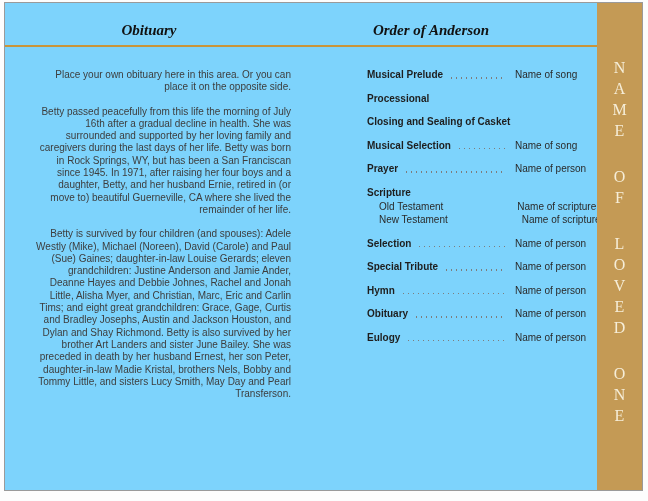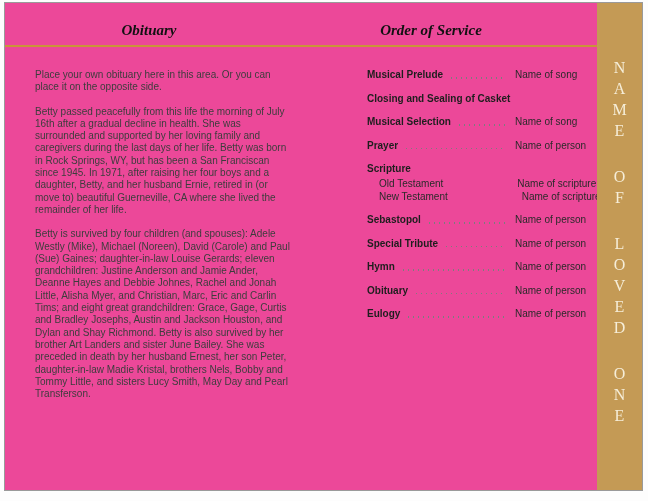--- a/index.html
+++ b/index.html
@@ -12,41 +12,41 @@
   *{box-sizing:border-box;}
   html,body{margin:0;padding:0;}
   body{
     width:648px;height:501px;background:#fdfdfd;
     font-family:"Liberation Sans", sans-serif;
     -webkit-font-smoothing:antialiased;
   }
   .canvas{position:relative;width:648px;height:501px;overflow:hidden;}
   .page{
     position:absolute;left:4px;top:2px;width:639px;height:489px;
-    background:#ec4899;border:1px solid var(--border);
+    background:#7dd3fc;border:1px solid var(--border);
   }
   
   .title{
     position:absolute;top:19px;
     font-family:"Liberation Serif", serif;
     font-style:italic;font-weight:bold;font-size:15px;color:#111;
     text-align:center;white-space:nowrap;
   }
   .title.left{left:28px;width:232px;}
   .title.right{left:312px;width:228px;}
   .gold-rule{
     position:absolute;left:0;top:42px;right:45px;height:2px;
     background:var(--gold);
   }
   
   .left-col{
     position:absolute;left:30px;top:66px;width:272px;
     font-size:10px;line-height:12.3px;color:var(--ink);
   }
-  .left-col p{margin:0 16px 12px 0;}
+  .left-col p{margin:0 16px 12px 0;text-align:right;}
   
   .right-col{
     position:absolute;left:330px;top:66px;width:258px;
     font-size:10px;color:#2a2a2a;
   }
   .row{display:flex;align-items:flex-end;line-height:12px;margin-bottom:11.5px;padding-left:32px;}
   .row .lbl{font-weight:bold;white-space:nowrap;color:#1e1e1e;}
   .row .note{font-weight:normal;margin-left:4px;white-space:nowrap;color:#2a2a2a;}
   .row .leader{
     flex:1;height:1.5px;align-self:flex-end;margin:0 10px 2.5px 8px;
@@ -67,32 +67,35 @@
   }
   .sidebar .word{display:flex;flex-direction:column;align-items:center;margin-bottom:25px;}
   .sidebar .letter{font-size:16px;line-height:21px;}
 </style>
 </head>
 <body>
 
 <div class="canvas">
   <div class="page">
     <div class="title left">Obituary</div>
-    <div class="title right">Order of Service</div>
+    <div class="title right">Order of Anderson</div>
     <div class="gold-rule"></div>
     <div class="left-col" id="obituary-col">
         <p>Place your own obituary here in this area. Or you can place it on the opposite side.</p>
         <p>Betty passed peacefully from this life the morning of July 16th after a gradual decline in health.  She was surrounded and supported by her loving family and caregivers during the last days of her life.  Betty was born in Rock Springs, WY, but has been a San Franciscan since 1945.  In 1971, after raising her four boys and a daughter, Betty, and her husband Ernie, retired in (or move to) beautiful Guerneville, CA where she lived the remainder of her life.</p>
         <p>Betty is survived by four children (and spouses): Adele Westly (Mike), Michael (Noreen), David (Carole) and Paul (Sue) Gaines;  daughter-in-law Louise Gerards;  eleven grandchildren: Justine Anderson and Jamie Ander, Deanne Hayes and Debbie Johnes, Rachel and Jonah Little, Alisha Myer, and Christian, Marc, Eric and Carlin Tims;  and eight great grandchildren: Grace, Gage, Curtis and Bradley Josephs, Austin and Jackson Houston, and Dylan and Shay Richmond.  Betty is also survived by her brother Art Landers and sister June Bailey.  She was preceded in death by her husband Ernest, her son Peter, daughter-in-law Madie Kristal, brothers Nels, Bobby and Tommy Little, and sisters Lucy Smith, May Day and Pearl Transferson.</p>
       </div>
     <div class="right-col" id="service-col">
         <div class="row">
           <span class="lbl">Musical Prelude</span>
           <div class="leader"></div>
           <span class="val">Name of song</span>
+        </div>
+        <div class="row">
+          <span class="lbl">Processional</span>
         </div>
         <div class="row">
           <span class="lbl">Closing and Sealing of Casket</span>
         </div>
         <div class="row">
           <span class="lbl">Musical Selection</span>
           <div class="leader"></div>
           <span class="val">Name of song</span>
         </div>
         <div class="row">
@@ -109,21 +112,21 @@
             <div class="leader"></div>
             <span class="val">Name of scripture</span>
           </div>
           <div class="row sub">
             <span class="lbl">New Testament</span>
             <div class="leader"></div>
             <span class="val">Name of scripture</span>
           </div>
         </div>
         <div class="row">
-          <span class="lbl">Sebastopol</span>
+          <span class="lbl">Selection</span>
           <div class="leader"></div>
           <span class="val">Name of person</span>
         </div>
         <div class="row">
           <span class="lbl">Special Tribute</span>
           <div class="leader"></div>
           <span class="val">Name of person</span>
         </div>
         <div class="row">
           <span class="lbl">Hymn</span>

